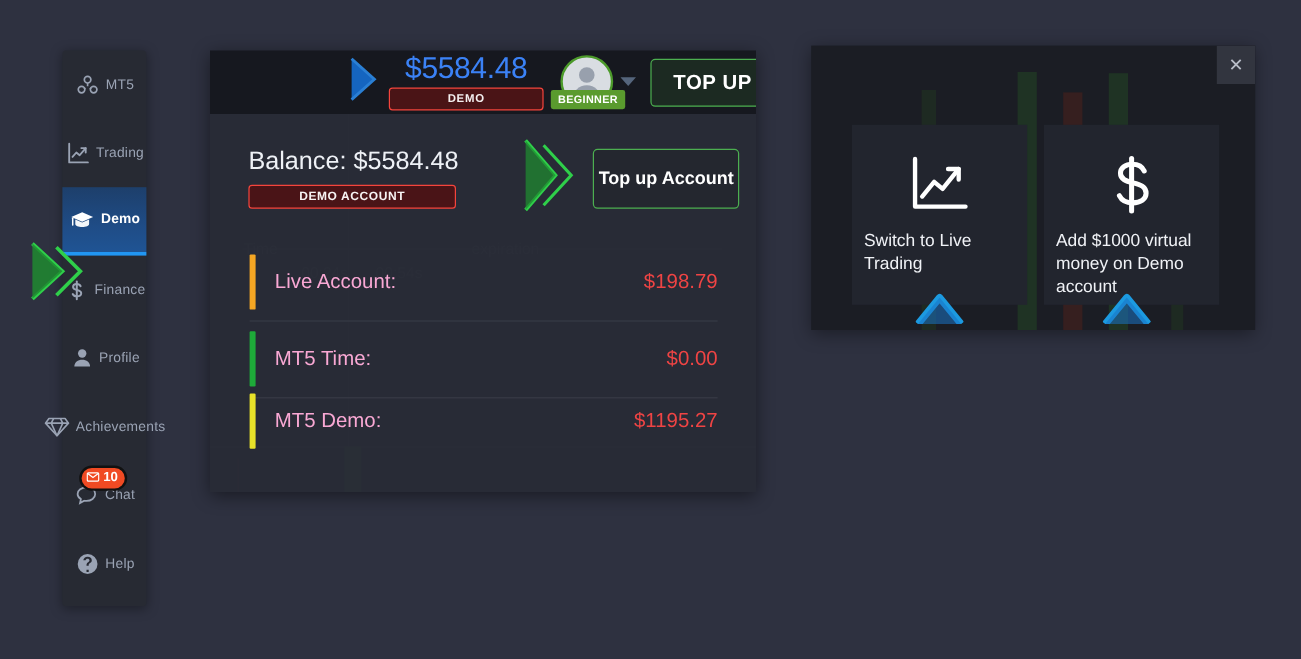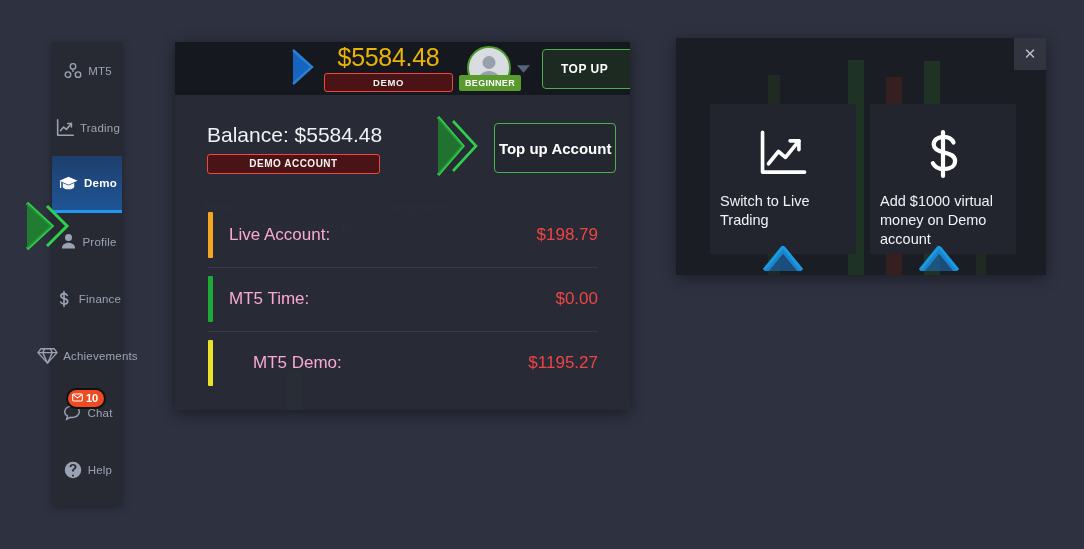--- a/index.html
+++ b/index.html
@@ -123,21 +123,21 @@
   }
   #header-arrow { margin-left: 115px; }
   #balance-block {
     margin-left: 8px;
     display: flex;
     flex-direction: column;
     align-items: center;
   }
   #header-balance {
     font-size: 25px;
-    color: #eab308;
+    color: #3b82f6;
     line-height: 1;
     letter-spacing: -.3px;
   }
   #header-demo-badge {
     margin-top: 3px;
     width: 127px;
     height: 17px;
     background: #4a1416;
     border: 1.5px solid #f5443c;
     border-radius: 3px;
@@ -199,21 +199,21 @@
   #avatar-caret { margin-left: 6px; }
   #topup-header-btn {
     margin-left: 12px;
     height: 38px;
     min-width: 120px;
     padding: 0 18px;
     background: #1c2a22;
     border: 1.5px solid #4caf50;
     border-radius: 4px;
     color: #ffffff;
-    font-size: 12px;
+    font-size: 17px;
     font-weight: bold;
     letter-spacing: .5px;
     display: flex;
     align-items: center;
     white-space: nowrap;
     cursor: pointer;
   }
 
   #panel-body {
     position: absolute;
@@ -388,36 +388,36 @@
         <path d="M12 5L2.5 9.2 12 13.4l9.5-4.2L12 5z"></path>
         <path d="M6 11.4v3.9c0 1.5 2.7 2.7 6 2.7s6-1.2 6-2.7v-3.9l-6 2.7-6-2.7z" opacity=".95"></path>
         <rect x="3.1" y="9.6" width="1.3" height="7.2" rx=".6"></rect>
       </svg>
     </span>
     <span class="nav-label">Demo</span>
   </div>
 
   <div class="nav-item">
     <span class="nav-ico">
+      <svg width="22" height="22" viewBox="0 0 24 24" fill="none" stroke="currentColor" stroke-width="1.8" stroke-linecap="round">
+        <path d="M12 4v16"></path>
+          <path d="M15.5 8.2c-.6-1.3-2-2-3.5-2-2 0-3.4 1.1-3.4 2.6 0 1.7 1.5 2.3 3.6 2.8 2.2.5 3.8 1.1 3.8 3 0 1.7-1.6 2.8-3.9 2.8-1.8 0-3.2-.8-3.8-2.1"></path>
+      </svg>
+    </span>
+    <span class="nav-label">Finance</span>
+  </div>
+
+  <div class="nav-item">
+    <span class="nav-ico">
       <svg width="21" height="21" viewBox="0 0 24 24" fill="currentColor">
         <circle cx="12" cy="7.5" r="4"></circle>
           <path d="M4.5 20c0-4 3.4-6.5 7.5-6.5s7.5 2.5 7.5 6.5z"></path>
       </svg>
     </span>
     <span class="nav-label">Profile</span>
-  </div>
-
-  <div class="nav-item">
-    <span class="nav-ico">
-      <svg width="22" height="22" viewBox="0 0 24 24" fill="none" stroke="currentColor" stroke-width="1.8" stroke-linecap="round">
-        <path d="M12 4v16"></path>
-          <path d="M15.5 8.2c-.6-1.3-2-2-3.5-2-2 0-3.4 1.1-3.4 2.6 0 1.7 1.5 2.3 3.6 2.8 2.2.5 3.8 1.1 3.8 3 0 1.7-1.6 2.8-3.9 2.8-1.8 0-3.2-.8-3.8-2.1"></path>
-      </svg>
-    </span>
-    <span class="nav-label">Finance</span>
   </div>
 
   <div class="nav-item">
     <span class="nav-ico">
       <svg width="23" height="23" viewBox="0 0 24 24" fill="none" stroke="currentColor" stroke-width="1.4" stroke-linejoin="round">
         <path d="M5 5h14l3 4-10 11L2 9l3-4z"></path>
           <path d="M2 9h20M9 5l-2 4 5 11M15 5l2 4-5 11"></path>
       </svg>
     </span>
     <span class="nav-label">Achievements</span>
@@ -527,21 +527,21 @@
       <span class="acct-name">Live Account:</span>
       <span class="acct-val">$198.79</span>
     </div>
 
     <div class="acct-row" style="top:172px;">
       <span class="bar" style="background:#1eaa39;"></span>
       <span class="acct-name">MT5 Time:</span>
       <span class="acct-val">$0.00</span>
     </div>
 
-    <div class="acct-row" style="top:236px; border-bottom:none;gap:24px;">
+    <div class="acct-row" style="top:224px; border-bottom:none;">
       <span class="bar" style="background:#e8e229;"></span>
       <span class="acct-name">MT5 Demo:</span>
       <span class="acct-val">$1195.27</span>
     </div>
   </div>
 </div>
 
 <div id="promo-panel">
   <div class="candle" style="left:92px; width:12px; height:200px; background:#1e2a22;"></div>
   <div class="candle" style="left:172px; width:16px; height:215px; background:#1f3324;"></div>

